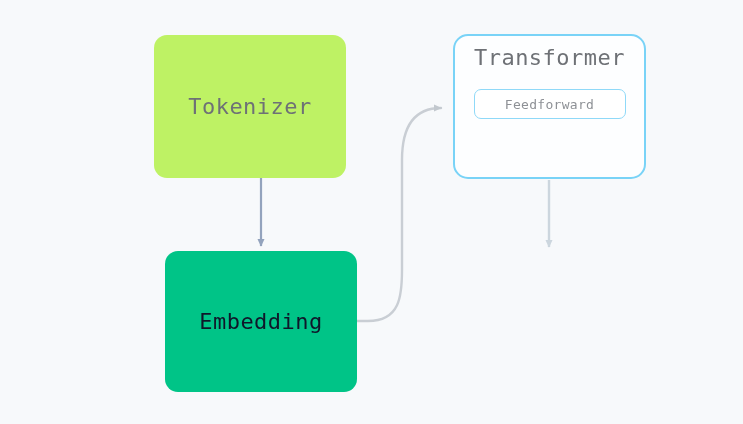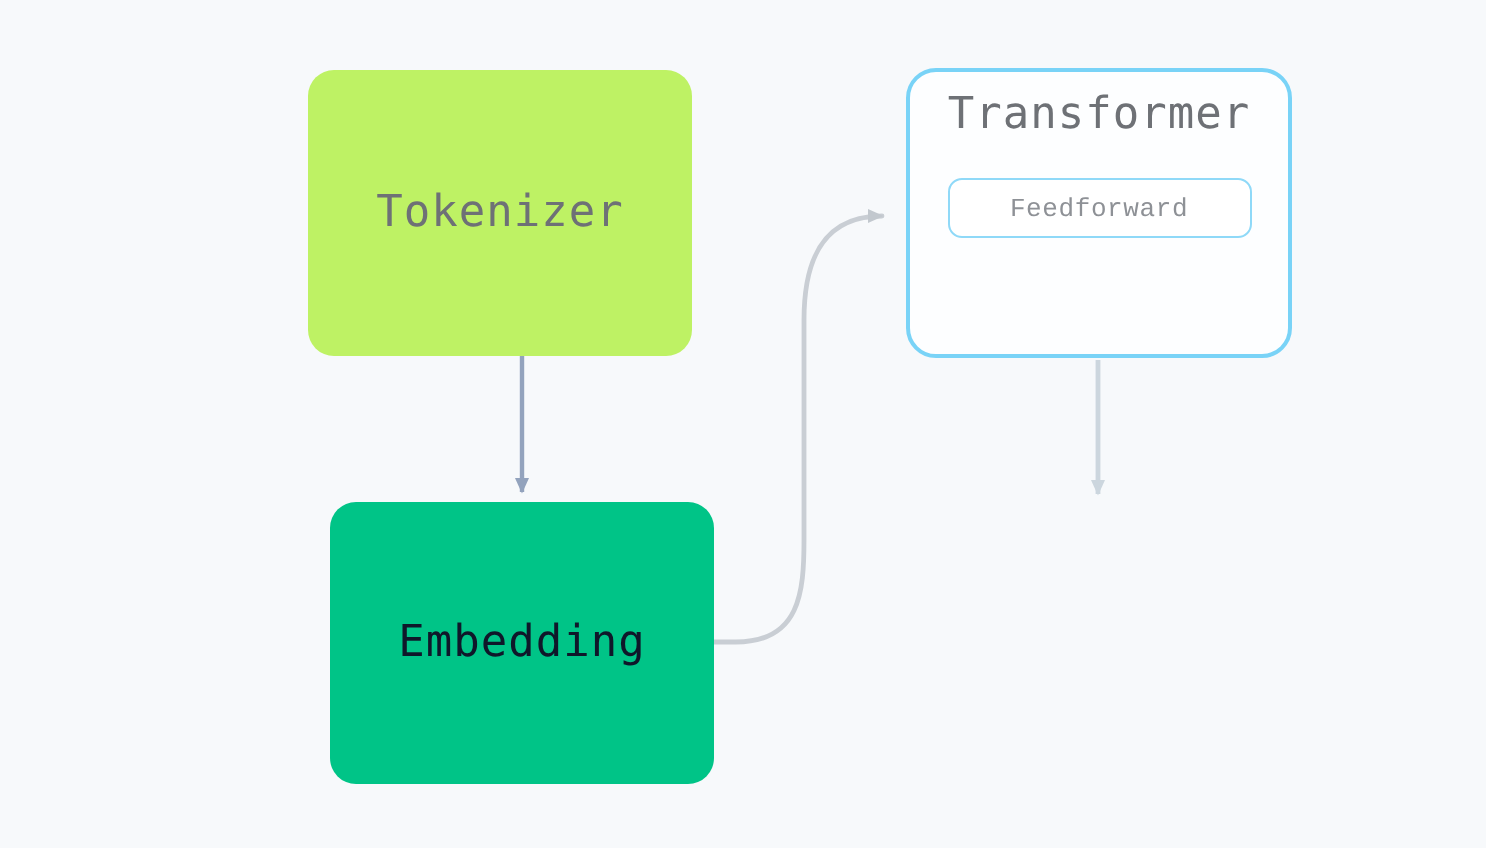--- a/index.html
+++ b/index.html
@@ -92,21 +92,21 @@
     border-radius: 7px;
     background: #ffffff;
     color: #8e9196;
     font-size: 13px;
     display: flex;
     align-items: center;
     justify-content: center;
     letter-spacing: 0.3px;
   }
   #subnode-attention { margin-top: 9px; }
-  #subnode-feedforward { margin-top: 18px; font-family: Liberation Mono, monospace; }
+  #subnode-feedforward { margin-top: 18px; }
 
   
   #node-output {
     left: 453px;
     top: 252px;
     width: 193px;
     height: 140px;
     background: #fdfdfd;
     border: 2px solid #f79ec4;
     border-radius: 15px;

